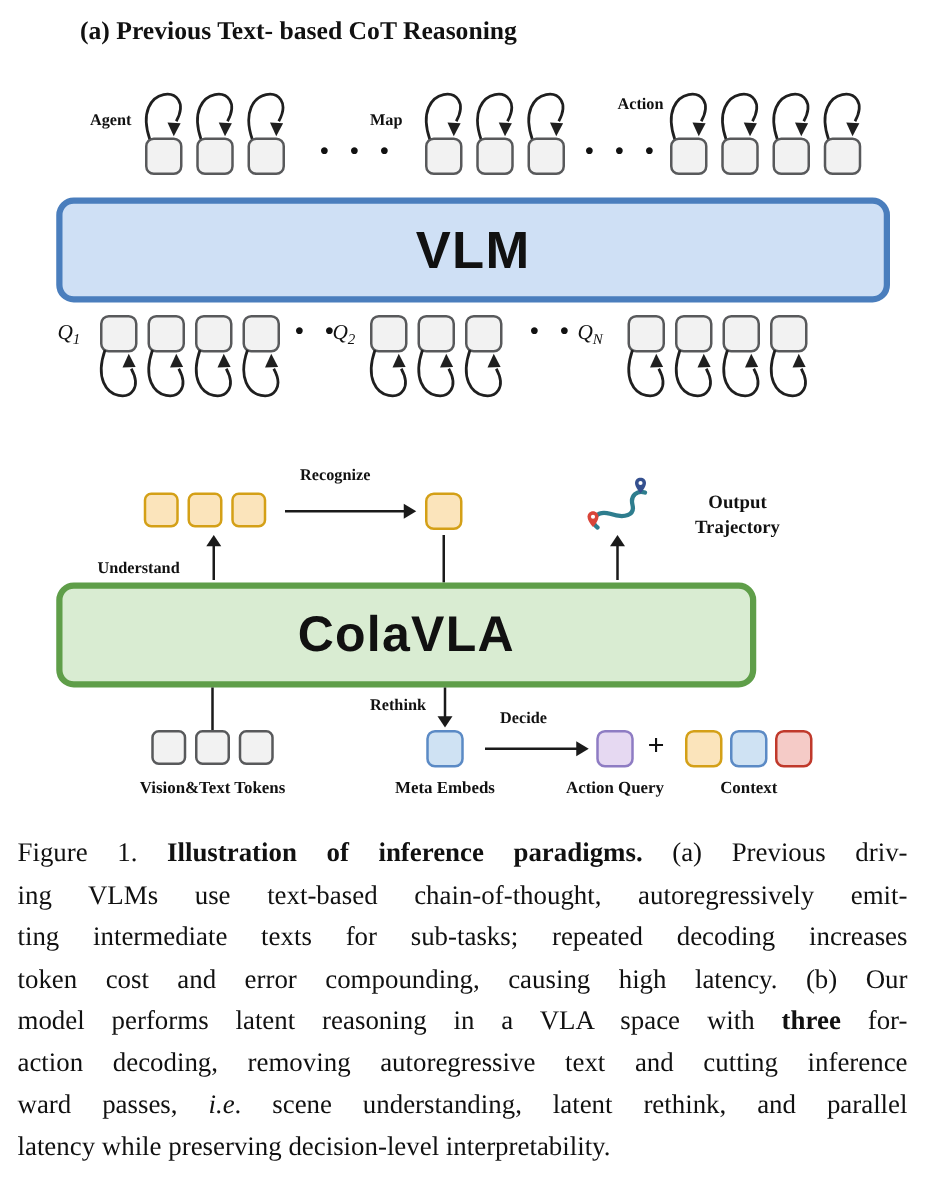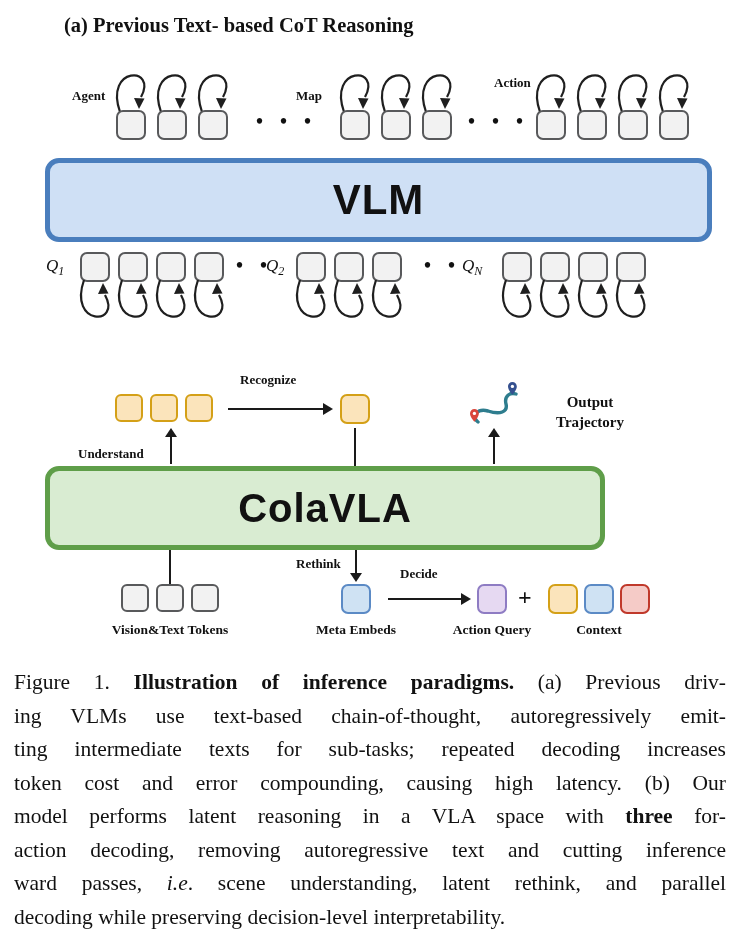--- a/index.html
+++ b/index.html
@@ -314,16 +314,16 @@
   <div class="small-label" style="left:551px;top:622px;width:96px">Context</div>
 
   <div class="caption">
       <div class="cap-line"><span>Figure 1. </span><span class="b">Illustration of inference paradigms.</span><span> (a) Previous driv-</span></div>
       <div class="cap-line"><span>ing VLMs use text-based chain-of-thought, autoregressively emit-</span></div>
       <div class="cap-line"><span>ting intermediate texts for sub-tasks; repeated decoding increases</span></div>
       <div class="cap-line"><span>token cost and error compounding, causing high latency. (b) Our</span></div>
       <div class="cap-line"><span>model performs latent reasoning in a VLA space with </span><span class="b">three</span><span> for-</span></div>
       <div class="cap-line"><span>action decoding, removing autoregressive text and cutting inference</span></div>
       <div class="cap-line"><span>ward passes, </span><span class="i">i.e</span><span>. scene understanding, latent rethink, and parallel</span></div>
-      <div class="cap-line last"><span>decoding while preserving decision-level interpretability.</span></div>
+      <div class="cap-line last"><span>latency while preserving decision-level interpretability.</span></div>
     </div>
 
 </div>
 
 </body></html>

